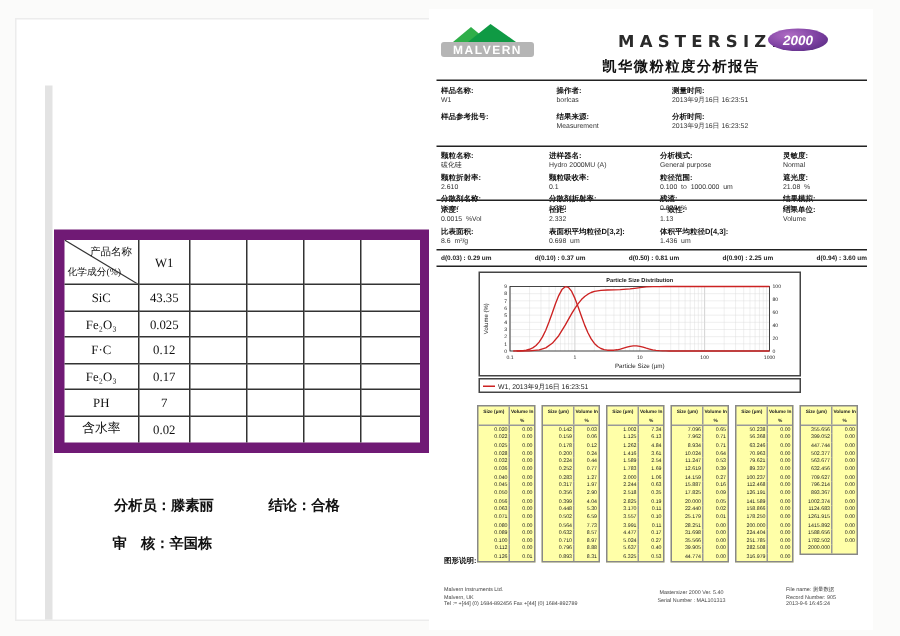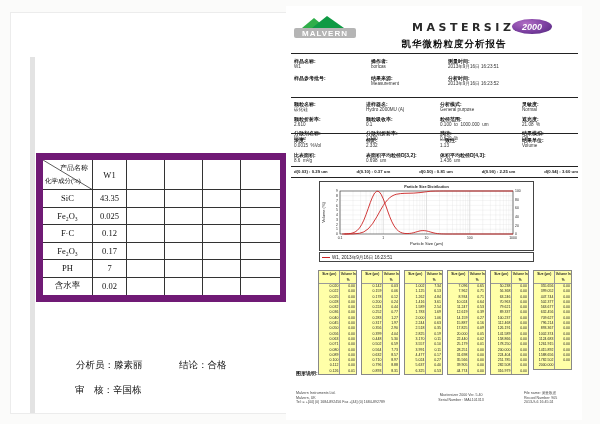--- a/index.html
+++ b/index.html
@@ -15,21 +15,21 @@
   #fld-customer{left:9px;top:7px;}
   #fld-origin{left:105px;top:7px;}
   #fld-reportno{left:9px;top:25px;}
   #fld-date{left:100px;top:25px;}
   #chem-table{position:absolute;left:25px;top:140px;width:237px;height:135px;display:grid;grid-template-columns:50px 34px 38px 38px 38px 39px;grid-template-rows:30px repeat(6,17.5px);border:7px solid #701a75;font-weight:normal;}
   .ct-cell{border-right:1px solid #333;border-bottom:1px solid #333;display:flex;align-items:center;justify-content:center;font-size:8.5px;position:relative;overflow:hidden;}
   .ct-cell:nth-child(6n){border-right:none;}
   .ct-cell:nth-last-child(-n+6){border-bottom:none;}
   .corner-top{position:absolute;top:3px;right:4px;font-size:7px;}
   .corner-bottom{position:absolute;bottom:3px;left:2px;font-size:6.5px;}
-  #chem-sign span{position:absolute;font-size:9.5px;font-weight:normal;white-space:pre;margin-top:28px;}
+  #chem-sign span{position:absolute;font-size:9.5px;font-weight:bold;white-space:pre;}
   #sig-analyst{left:65px;top:318px;}
   #sig-conclusion{left:168px;top:318px;}
   #sig-reviewer{left:64px;top:343px;}
   
   #psd-page{left:286px;top:6px;width:296px;height:414px;}
   .hr{position:absolute;left:5px;width:287px;height:1px;background:#222;}
   #hr1{top:47px;}#hr2{top:91px;height:1.4px;}#hr3{top:127px;}#hr4{top:160px;}#hr5{top:171px;}
   #malvern-logo{position:absolute;left:8px;top:9px;width:62px;height:27px;}
   #mastersizer{position:absolute;left:126px;top:15px;font-size:11px;font-weight:bold;letter-spacing:3.5px;color:#2a2a2a;font-family:"DejaVu Sans",sans-serif;}
   #ms2000{position:absolute;left:226px;top:13px;width:40px;height:15px;border-radius:50%;background:radial-gradient(ellipse at 35% 30%,#b06cc4 0%,#7b3fa0 55%,#4d2578 100%);color:#fff;font-style:italic;font-weight:bold;font-size:9px;display:flex;align-items:center;justify-content:center;}

